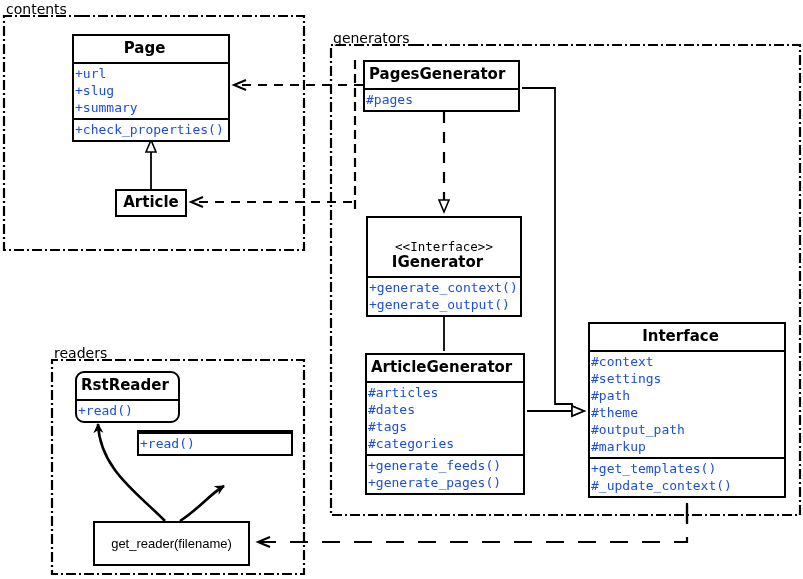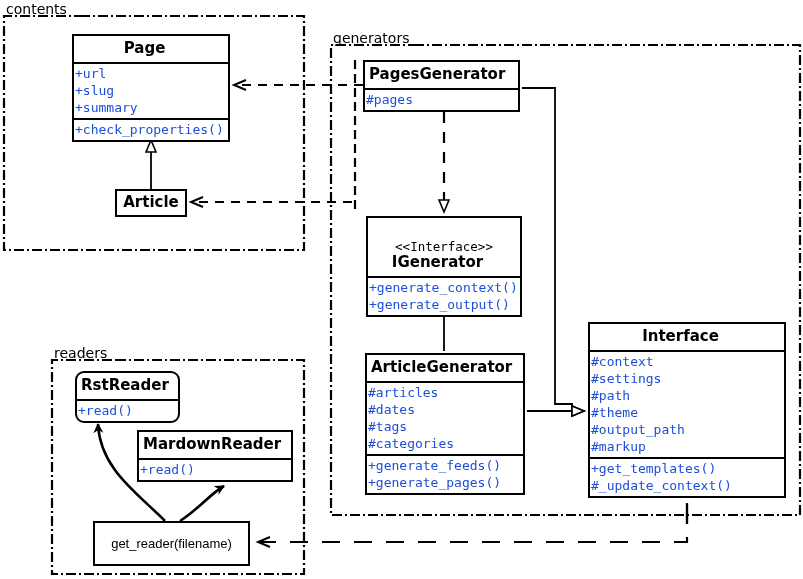--- a/index.html
+++ b/index.html
@@ -222,21 +222,20 @@
   </div>
 
   <div class="uml-class" style="left:75px;top:371px;width:105px;border-radius:9px;">
     <div class="uml-title">RstReader</div>
     <div class="uml-compartment">
       <div class="uml-row">+read()</div>
     </div>
   </div>
 
   <div class="uml-class" style="left:137px;top:430px;width:156px;">
-    <div class="uml-title">MardownReader</div>
     <div class="uml-compartment">
       <div class="uml-row">+read()</div>
     </div>
   </div>
 
   <div class="plain-box" style="left:93px;top:521px;width:157px;height:45px;">
     <span class="plain-box-label">get_reader(filename)</span>
   </div>
 
 </div>

